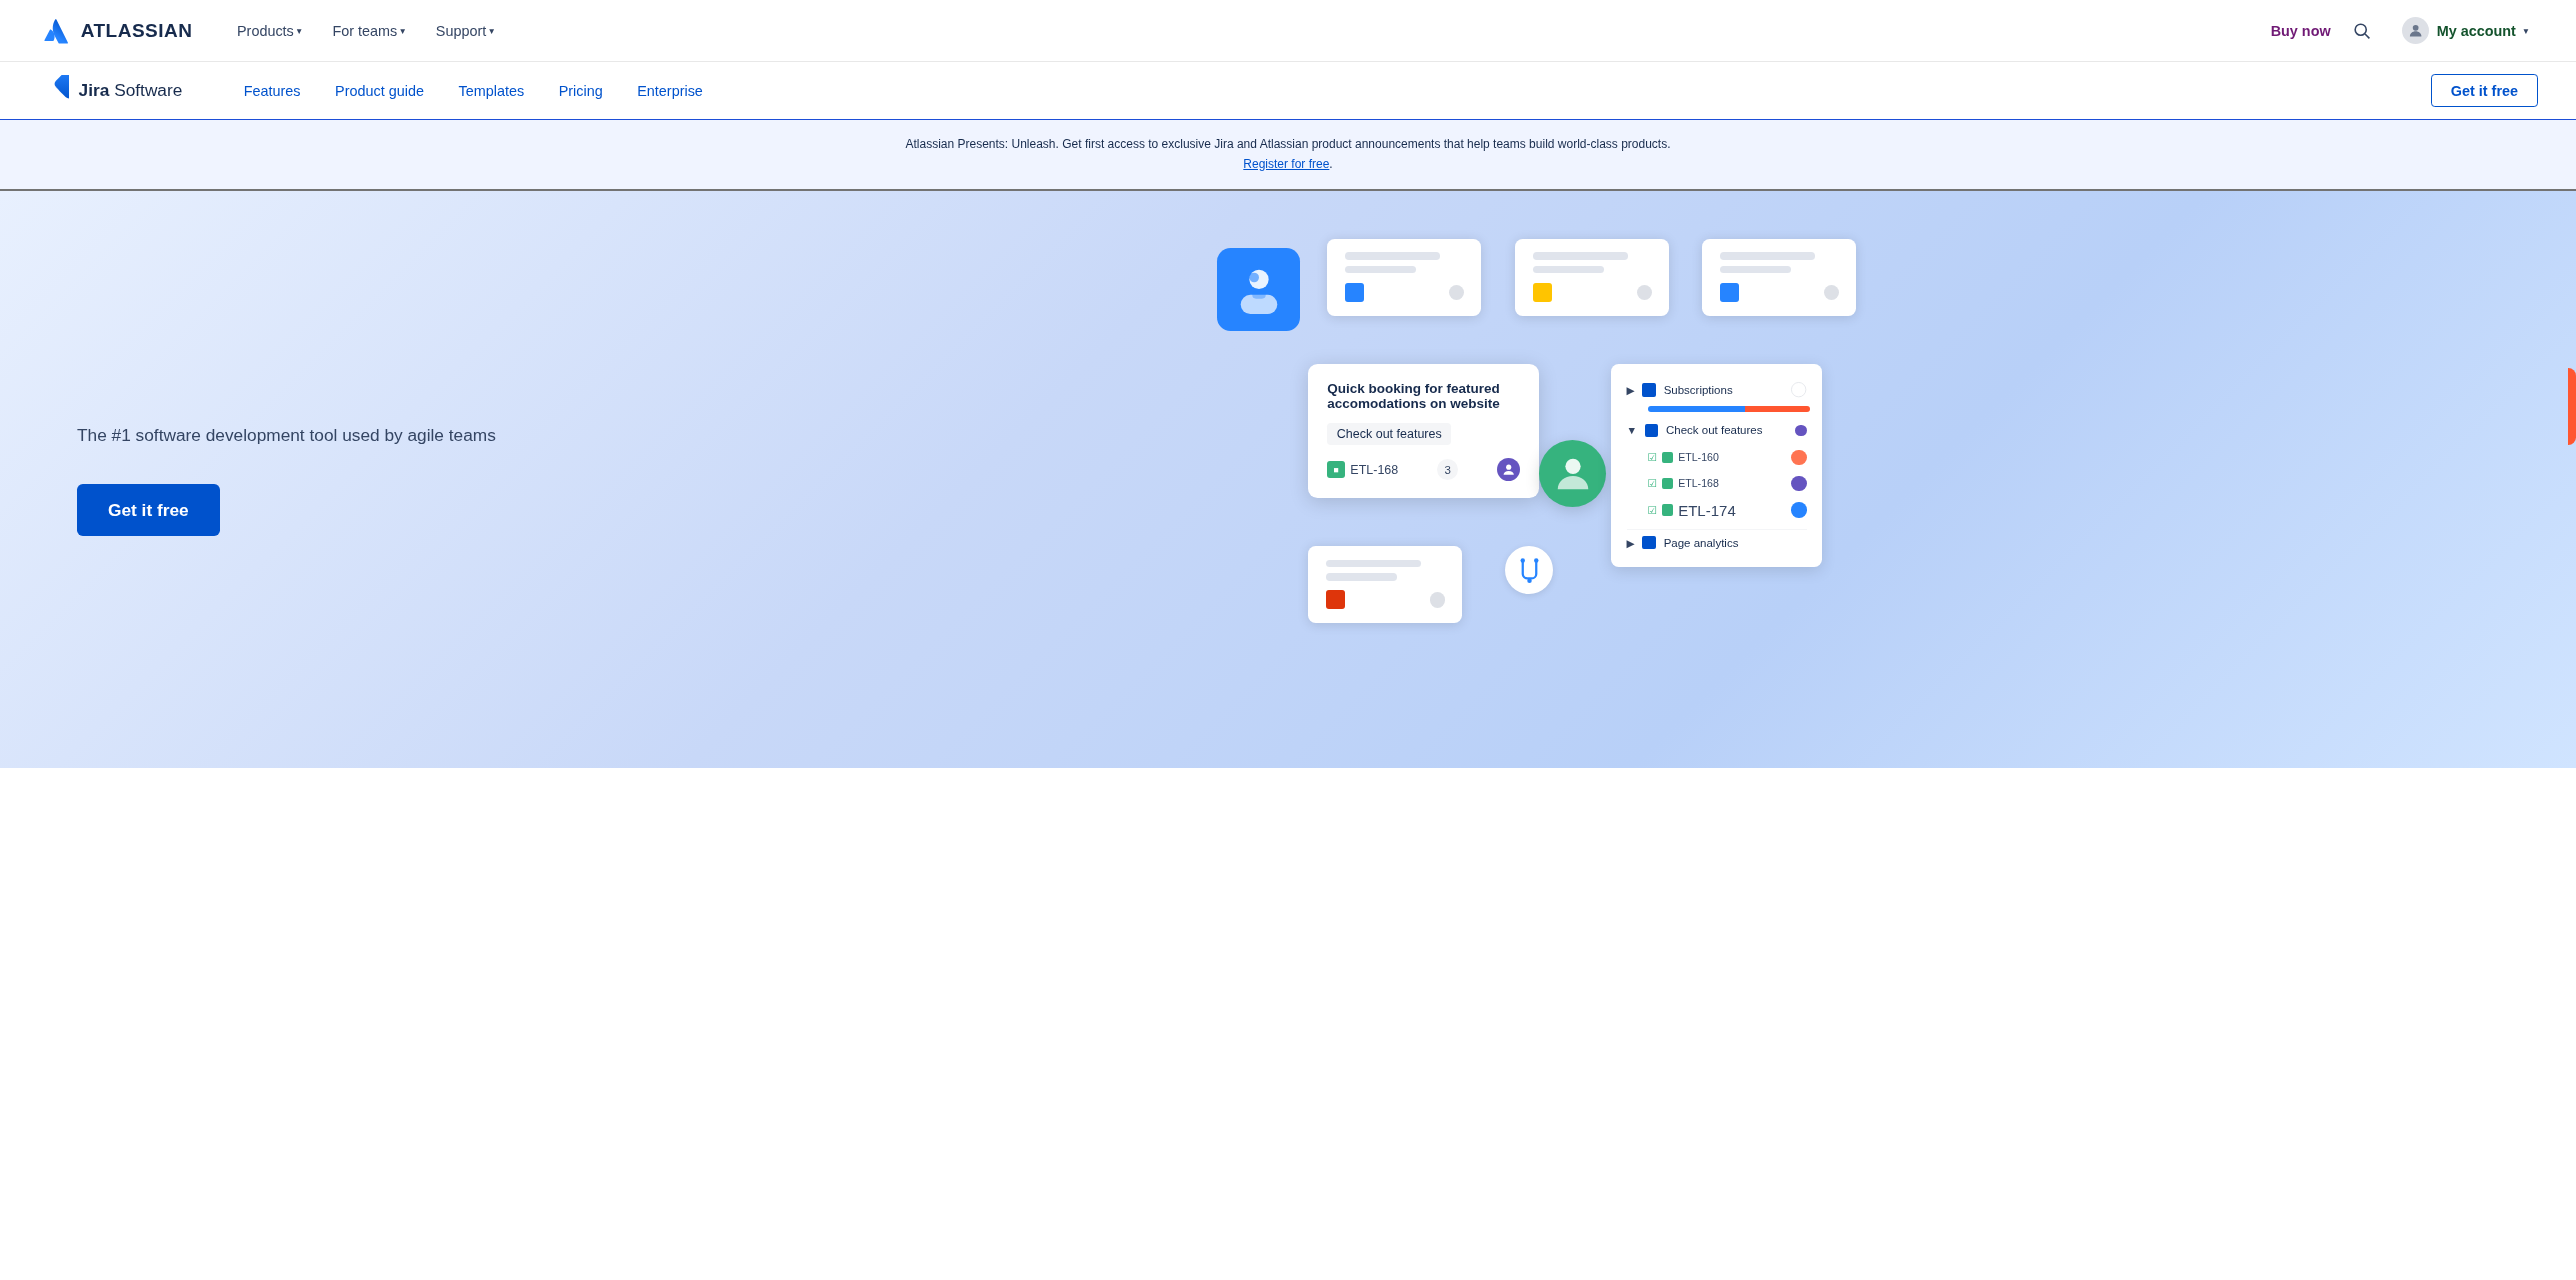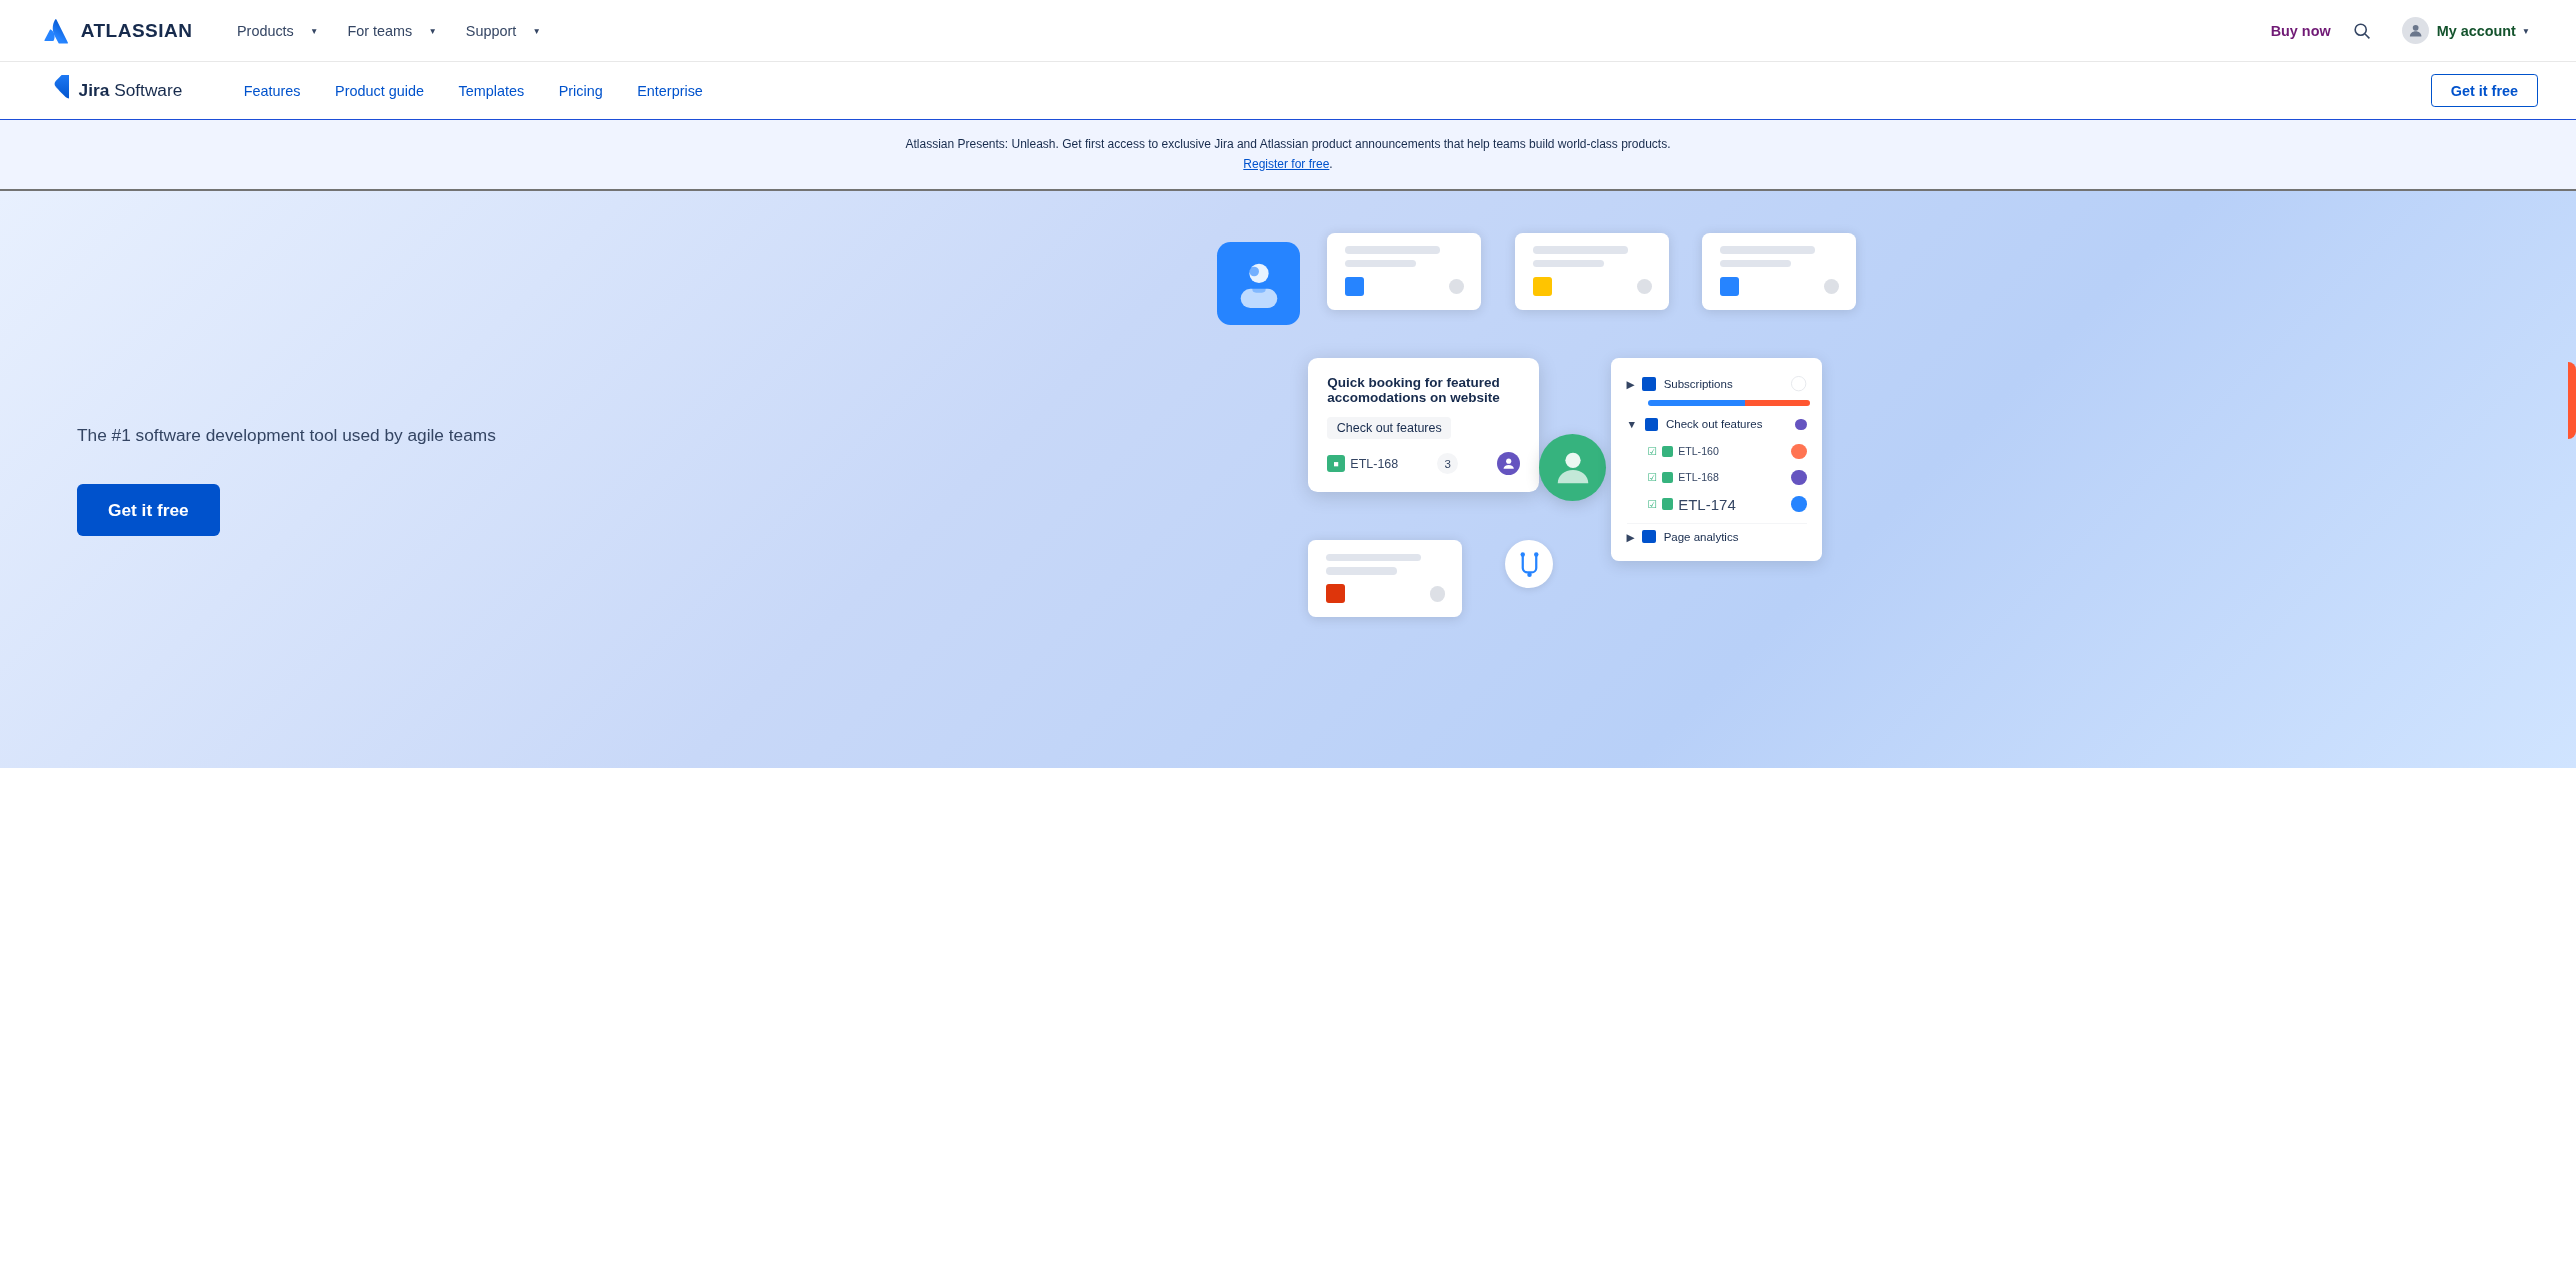--- a/index.html
+++ b/index.html
@@ -35,21 +35,21 @@
     }
     .top-nav-links {
       display: flex;
       align-items: center;
       gap: 3.8px;
       flex: 1;
     }
     .nav-item {
       display: flex;
       align-items: center;
-      gap: 18px;
+      gap: 3px;
       padding: 7.7px 13.5px;
       font-size: 14.4px;
       color: #344563;
       cursor: pointer;
       border-radius: 3.8px;
       text-decoration: none;
       justify-content: center;
     }
     .chevron {
       font-size: 9.6px;
@@ -208,21 +208,21 @@
       font-size: 17.3px;
       font-weight: 700;
       border-radius: 5.8px;
       cursor: pointer;
     }
 
     
     .hero-illustration {
       position: absolute;
       right: 0;
-      top: 32px;
+      top: 38px;
       width: 55%;
       height: 90%;
       display: flex;
       align-items: center;
       justify-content: center;
     }
 
     
     .jira-card {
       background: #fff;

